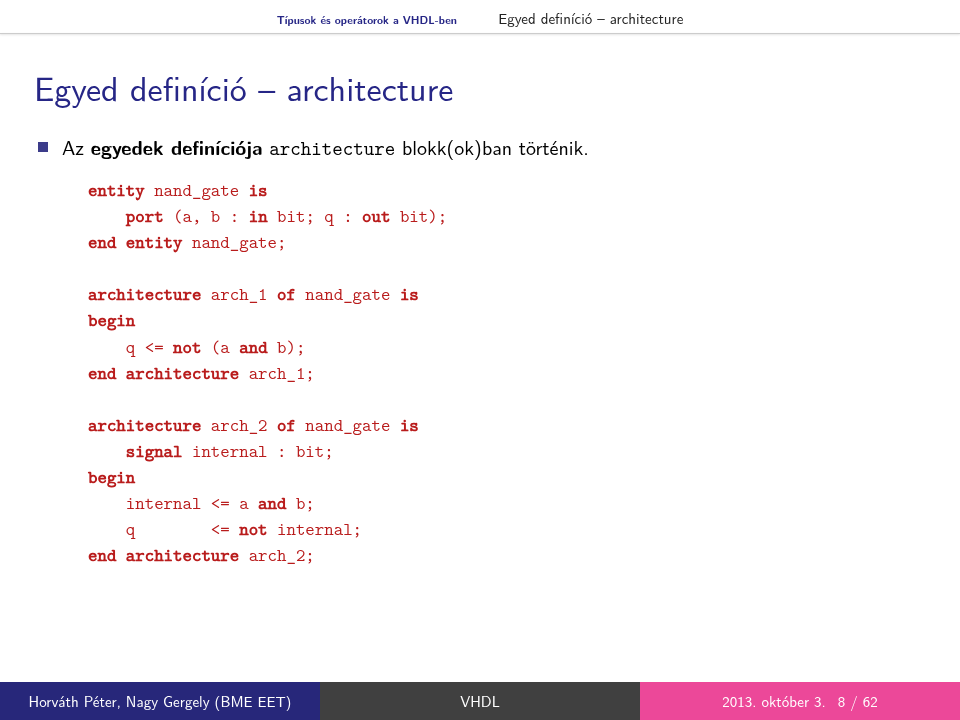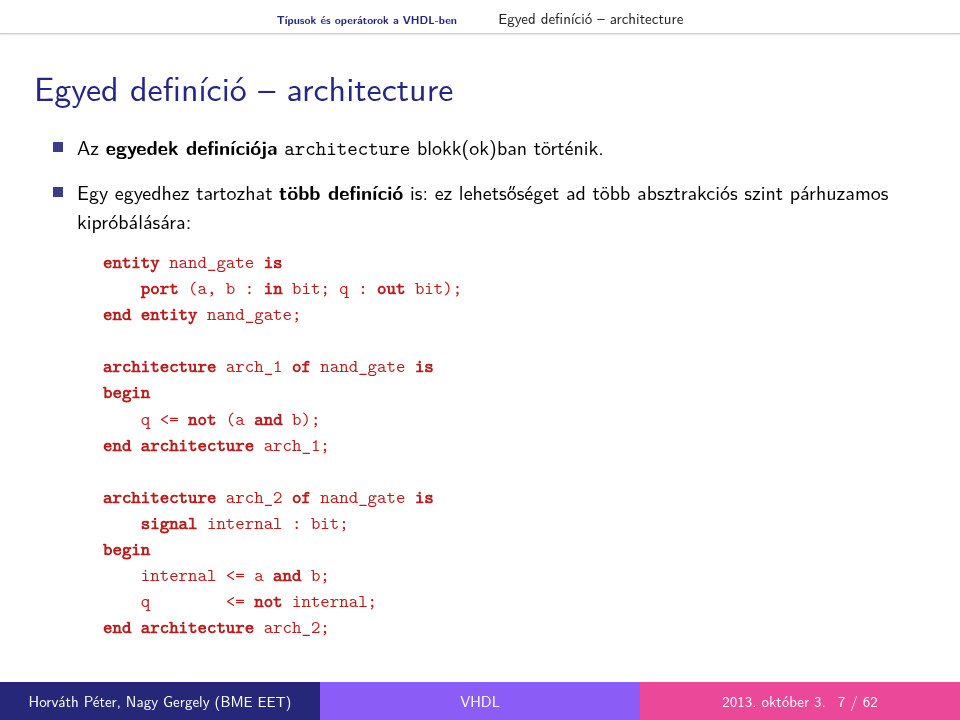--- a/index.html
+++ b/index.html
@@ -2,54 +2,51 @@
 <html><head>
 <meta charset="utf-8">
 <style>
   html,body{margin:0;padding:0;width:960px;height:720px;font-family:"Latin Modern Sans","Computer Modern Sans","Segoe UI",Arial,sans-serif;background:#fff;color:#000;overflow:hidden}
   .slide{position:relative;width:960px;height:720px;box-sizing:border-box}
   .headline{background:#fff;text-align:center;padding:6px 0 4px 0}
   .nav-sec{color:#262686;font-size:11px;font-weight:bold;display:inline-block;margin:0 18px}
   .nav-sub{color:#222;font-size:15px;display:inline-block;margin:0 18px}
   .nav-shadow{height:1px;background:#ccc;margin:0 0 2px 0;box-shadow:0 1px 2px rgba(0,0,0,.15)}
   .title{color:#262686;font-size:34px;font-weight:normal;padding:26px 34px 14px 34px}
-  .body{padding:0 47px;font-size:20px;line-height:1.45}
+  .body{padding:0 32px;font-size:20px;line-height:1.45}
   ul.bl{list-style:none;padding:0;margin:0}
   ul.bl>li{position:relative;padding-left:30px;margin:6px 0 14px 0}
   ul.bl>li::before{content:"";position:absolute;left:6px;top:10px;width:10px;height:10px;background:#3c3c8a}
   .tt{font-family:"Latin Modern Mono","Courier New",monospace}
   b{font-weight:bold}
   pre.code{font-family:"Latin Modern Mono","Courier New",monospace;font-size:18px;line-height:1.45;white-space:pre;margin:14px 0 0 56px;color:#b91c1c}
   .kw{font-weight:bold}
   .footer{position:absolute;left:0;right:0;bottom:0;height:38px;font-size:15px;display:flex}
   .footer>div{flex:1;display:flex;align-items:center;justify-content:center;color:#fff}
   .f1{background:#27277a}
-  .f2{background:#8b5cf6}
+  .f2{background:#404040}
   .f3{background:#ec4899;justify-content:flex-end;position:relative}
   .pg{margin-left:12px}
 </style>
 </head>
 <body>
 
 <div class="slide">
   <div class="headline">
     <span class="nav-sec">Típusok és operátorok a VHDL-ben</span>
     <span class="nav-sub">Egyed definíció – architecture</span>
   </div>
   <div class="nav-shadow"></div>
 
   <div class="title">Egyed definíció – architecture</div>
 
   <div class="body">
     <ul class="bl">
       <li>
         <span>Az </span><b>egyedek definíciója</b><span> </span><span class="tt">architecture</span><span> blokk(ok)ban történik.</span>
-      </li>
-      <li>
-        <span>Egy egyedhez tartozhat </span><b>több definíció</b><span> is: ez lehetsőséget ad több absztrakciós szint párhuzamos kipróbálására:</span>
       </li>
     </ul>
 
 <pre class="code"><span class="kw">entity</span><span> nand_gate </span><span class="kw">is</span>
 <span>    </span><span class="kw">port</span><span> (a, b : </span><span class="kw">in</span><span> bit; q : </span><span class="kw">out</span><span> bit);</span>
 <span class="kw">end entity</span><span> nand_gate;</span>
 
 <span class="kw">architecture</span><span> arch_1 </span><span class="kw">of</span><span> nand_gate </span><span class="kw">is</span>
 <span class="kw">begin</span>
 <span>    q &lt;= </span><span class="kw">not</span><span> (a </span><span class="kw">and</span><span> b);</span>
@@ -62,16 +59,16 @@
 <span>    q        &lt;= </span><span class="kw">not</span><span> internal;</span>
 <span class="kw">end architecture</span><span> arch_2;</span></pre>
 
   </div>
 
   <div class="footer">
     <div class="f1">Horváth Péter, Nagy Gergely (BME EET)</div>
     <div class="f2">VHDL</div>
     <div class="f3">
       <span>2013. október 3.</span>
-      <span class="pg">7 / 62</span>
+      <span class="pg">8 / 62</span>
     </div>
   </div>
 </div>
 
 </body></html>

